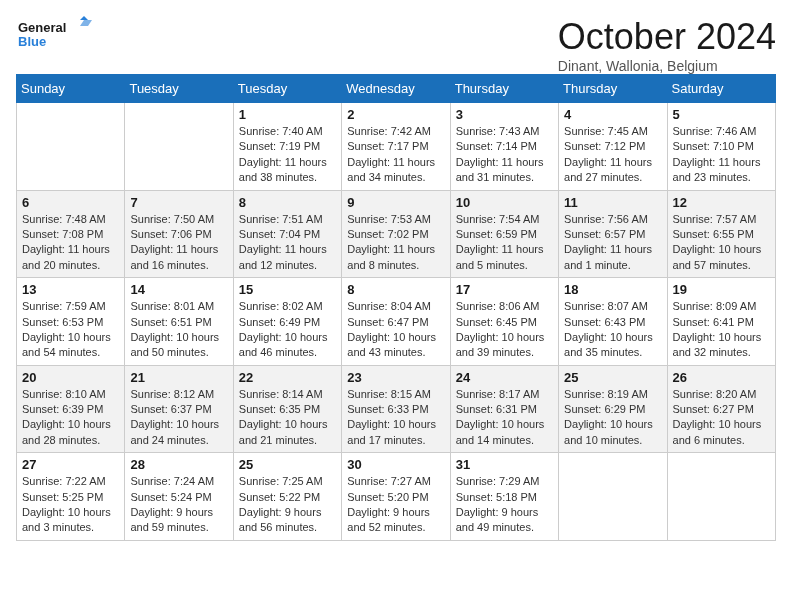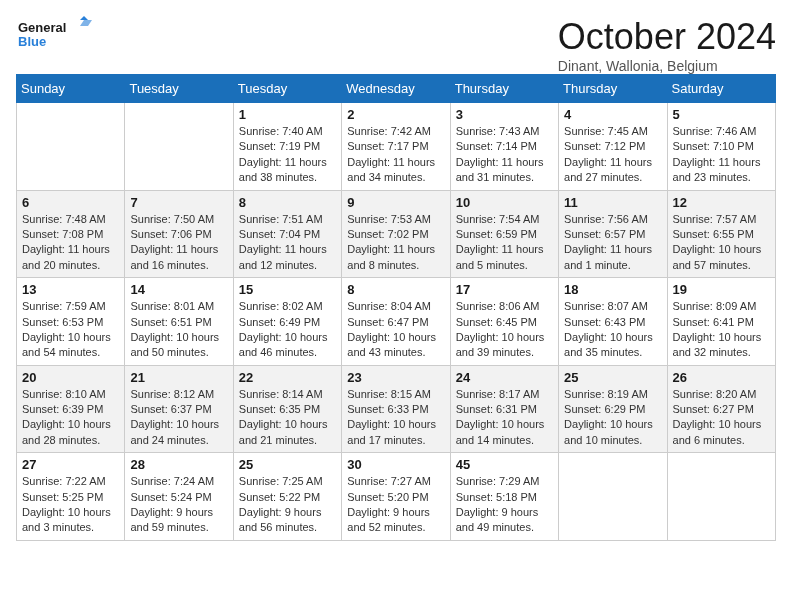--- a/index.html
+++ b/index.html
@@ -227,20 +227,20 @@
         </td>
         <td>
           <div class="day-number">25</div>
           <div class="day-info">Sunrise: 7:25 AM<br>Sunset: 5:22 PM<br>Daylight: 9 hours and 56 minutes.</div>
         </td>
         <td>
           <div class="day-number">30</div>
           <div class="day-info">Sunrise: 7:27 AM<br>Sunset: 5:20 PM<br>Daylight: 9 hours and 52 minutes.</div>
         </td>
         <td>
-          <div class="day-number">45</div>
+          <div class="day-number">31</div>
           <div class="day-info">Sunrise: 7:29 AM<br>Sunset: 5:18 PM<br>Daylight: 9 hours and 49 minutes.</div>
         </td>
         <td class="empty-cell"></td>
         <td class="empty-cell"></td>
       </tr>
     </tbody>
 </table>
 
 </body></html>

